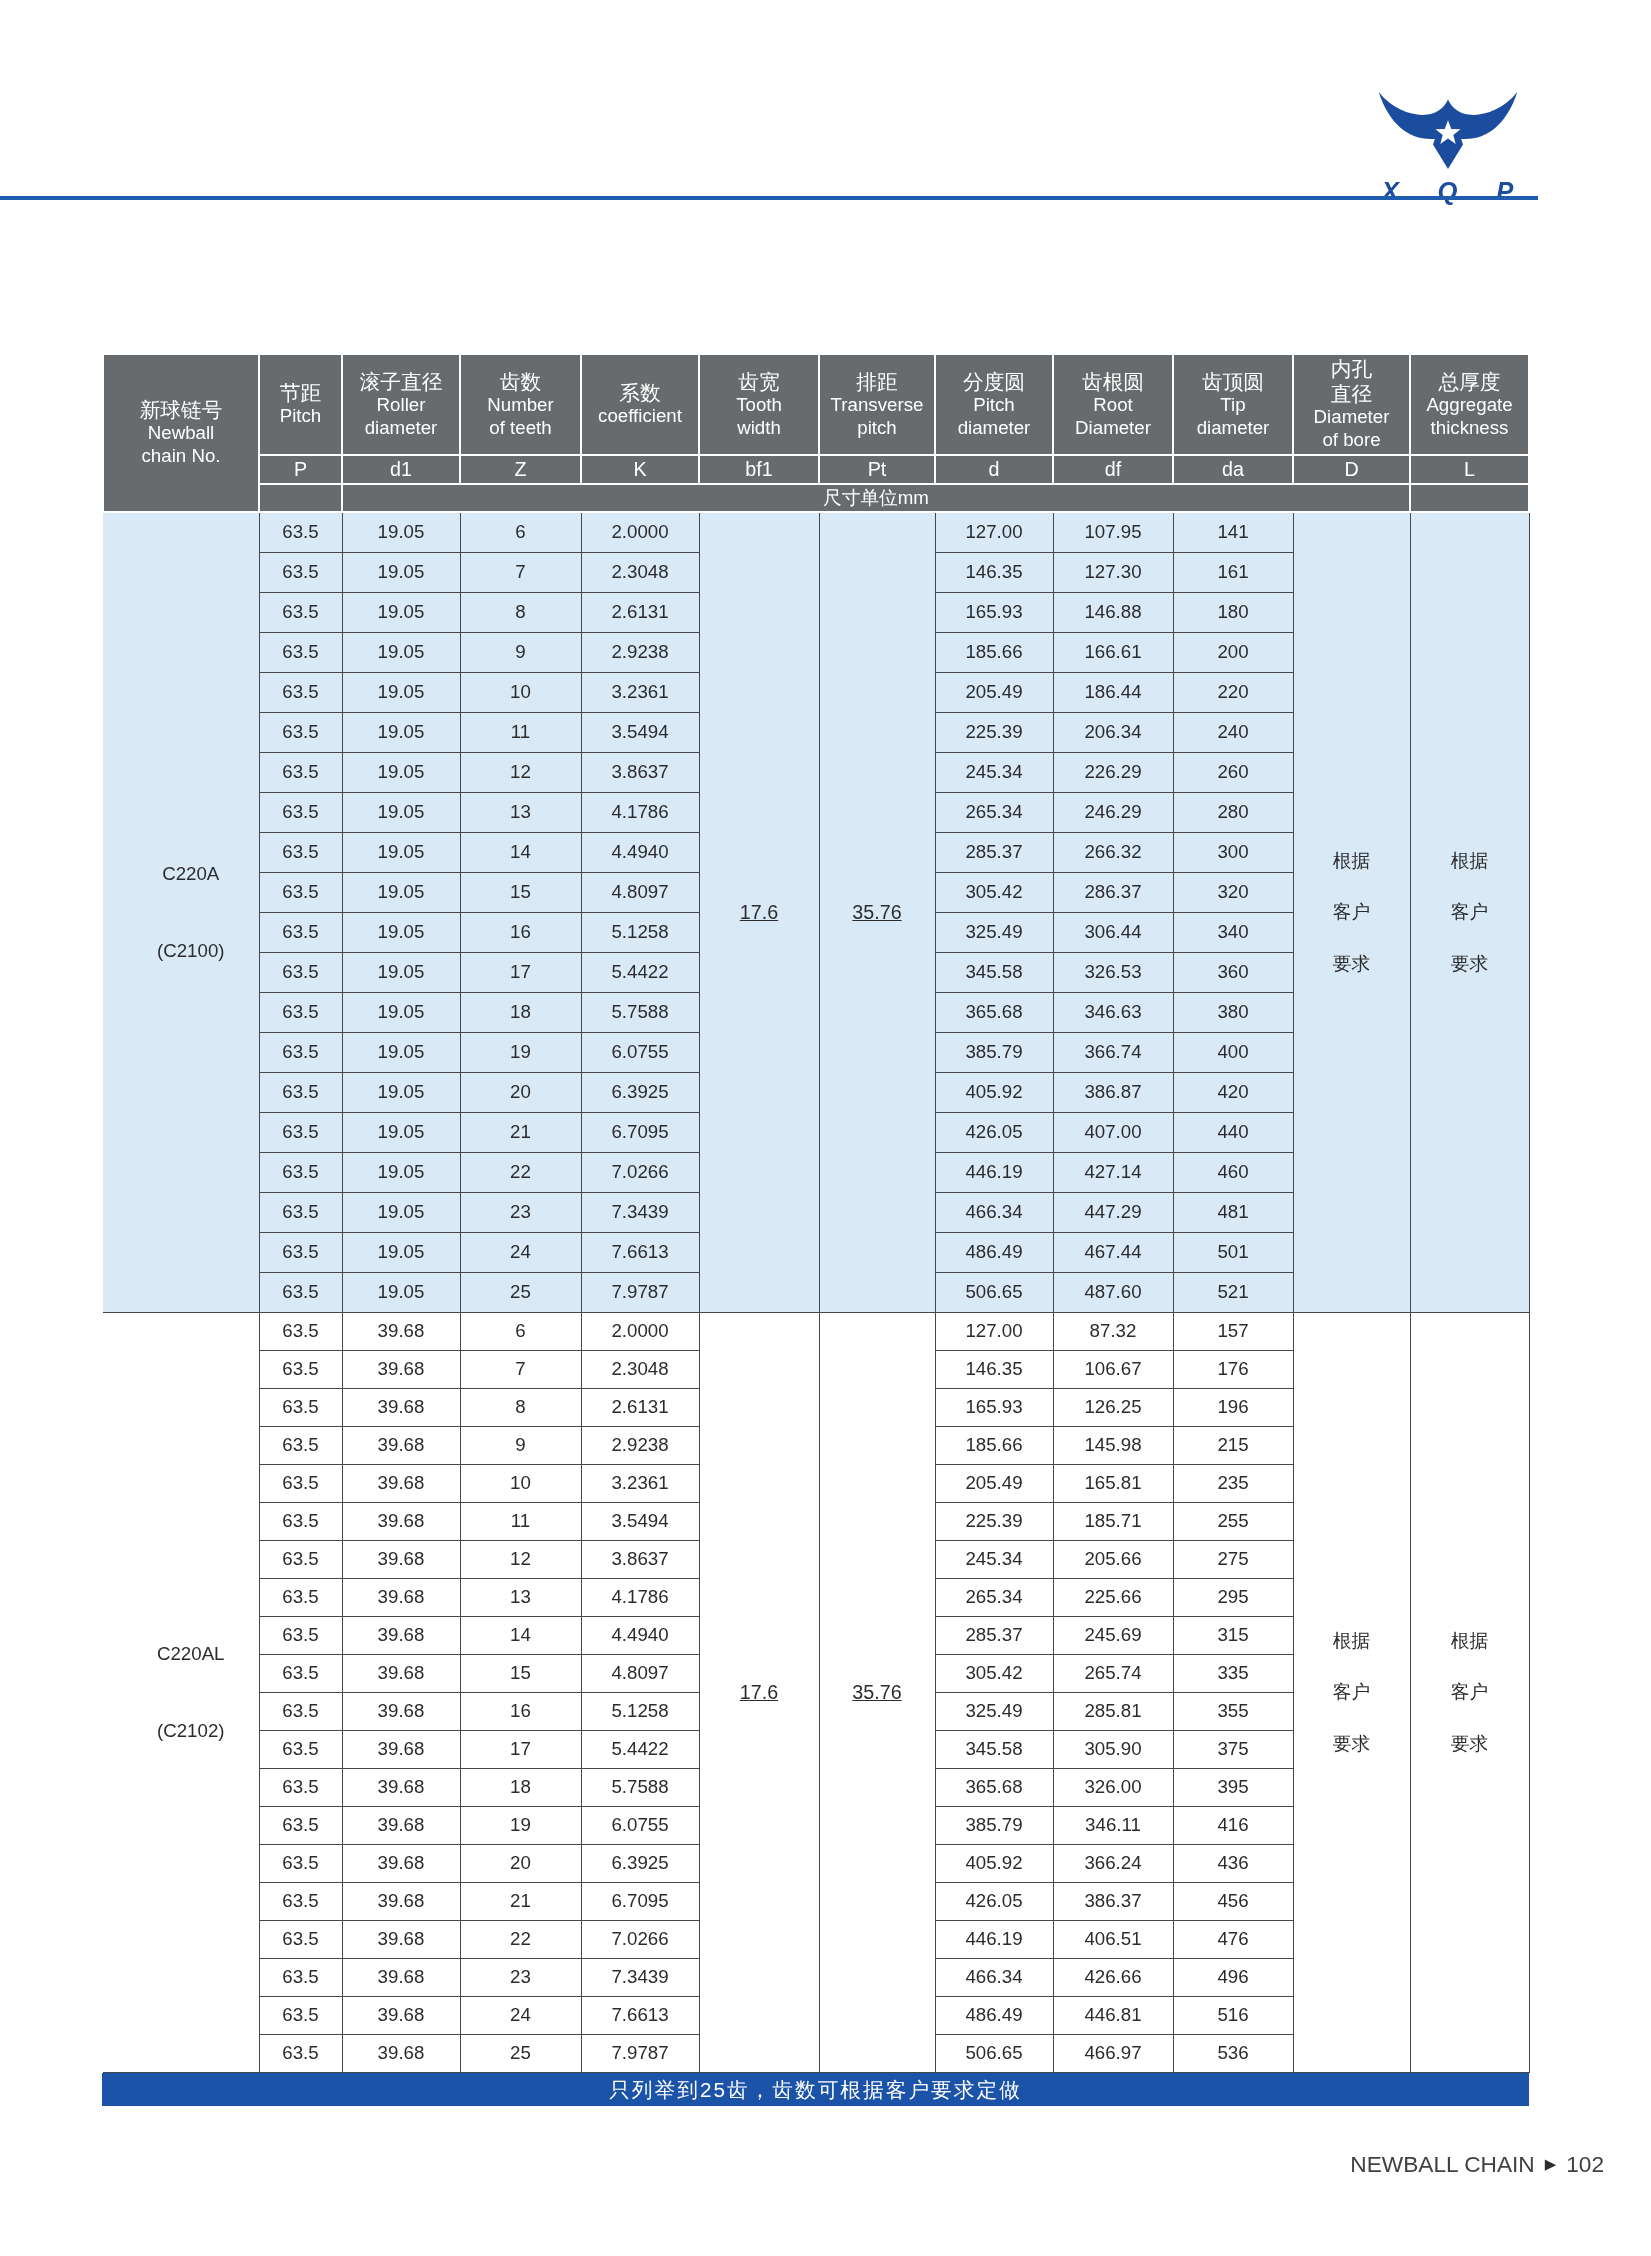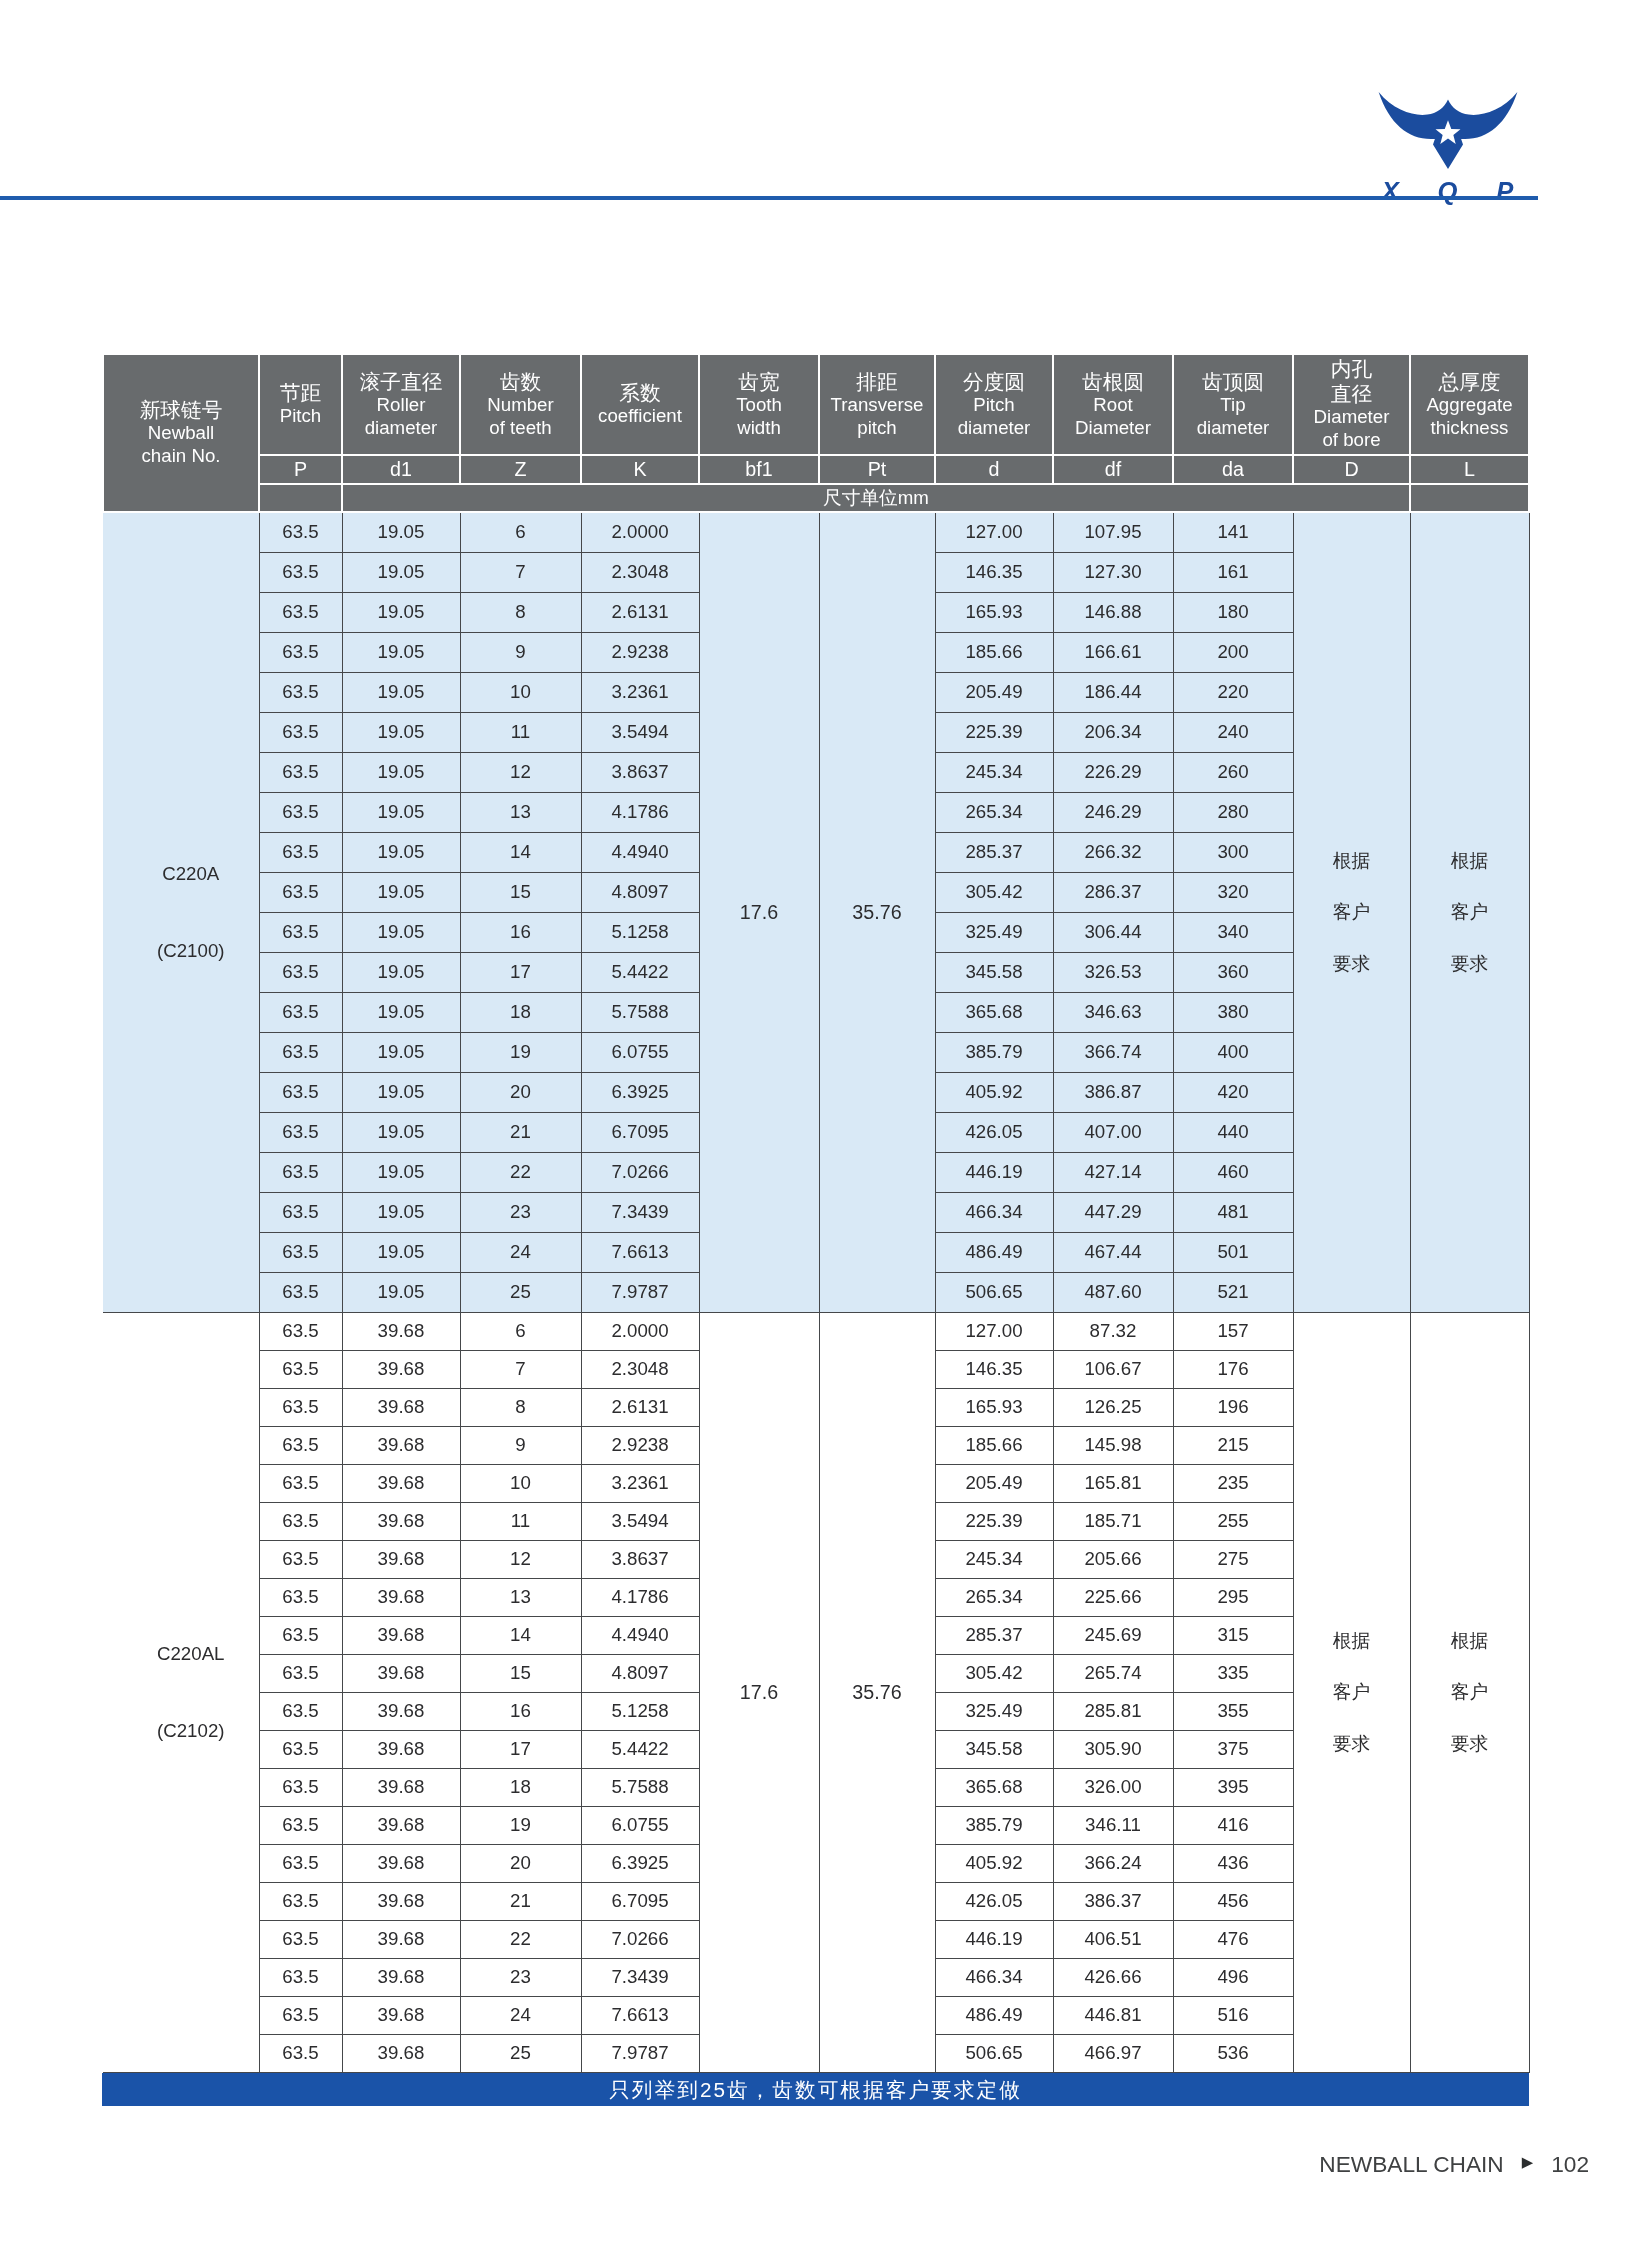--- a/index.html
+++ b/index.html
@@ -27,28 +27,28 @@
   .hdr-zh{font-size:20.7px;line-height:24.6px;white-space:pre-line;}
   .hdr-en{font-size:18.7px;line-height:22.7px;white-space:pre-line;}
   .th-sym{height:26.6px;font-size:19.7px;}
   .th-unit,.th-unit-empty{height:24.6px;font-size:18.7px;}
   tbody td{border:1px solid #45474a;text-align:center;vertical-align:middle;
            font-size:18.7px;color:#2c2c2e;padding:0;height:39px;background:#fff;}
   tbody.sec2 td{height:37px;}
   tbody.hl td{background:#d9e9f6;}
   .td-chain{border-left:none;}
   .td-chain div{padding:27.6px 0;font-size:18.7px;margin-left:20px;}
-  .td-merged{font-size:19.7px;}
+  .td-merged{font-size:19.7px;text-decoration:underline;}
   .td-note div{padding:12.8px 0;font-size:18.7px;text-align:center;}
 
   .note-bar{width:1427px;height:33px;background:#1a53a8;color:#ffffff;font-size:20.7px;
             line-height:33px;text-align:center;letter-spacing:2px;}
 
   
-  .page-footer{position:absolute;top:2151px;right:63px;display:flex;gap:18px;
+  .page-footer{position:absolute;top:2151px;right:48px;display:flex;align-items:center;gap:10px;
                color:#3f4142;font-size:22.7px;}
   .tri{font-size:14.8px;color:#2b2d2e;line-height:22.7px;}
 </style>
 </head>
 <body>
 
 <div class="page">
 
   <div class="logo">
     <svg width="150" height="87" viewBox="0 0 160 90">

